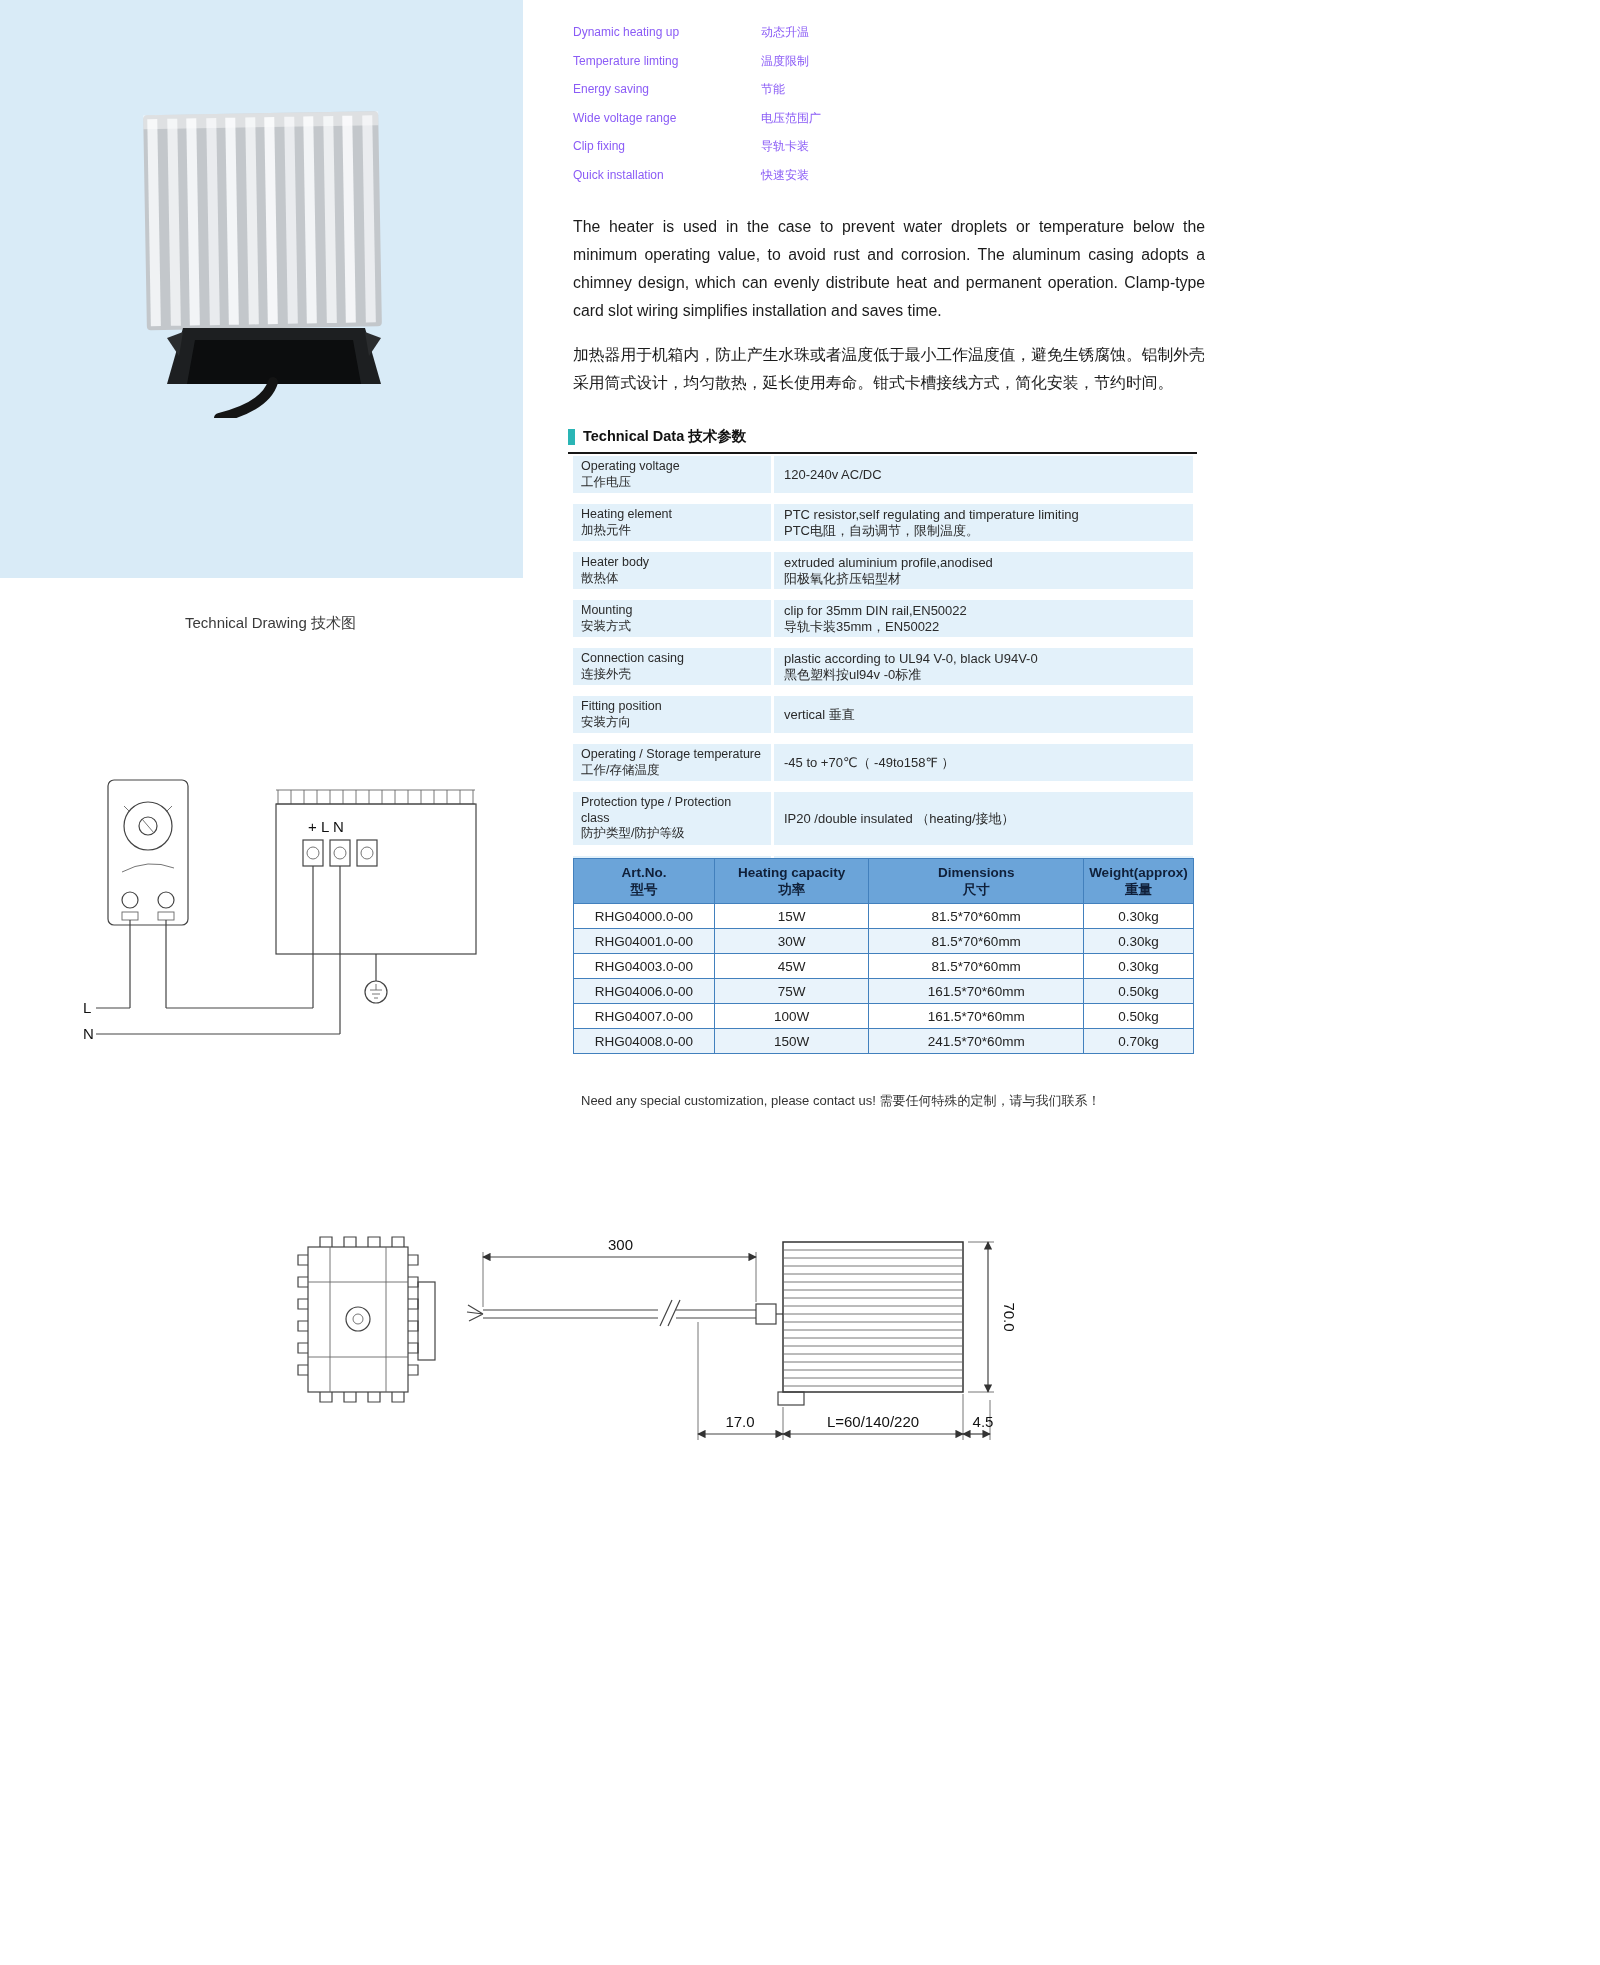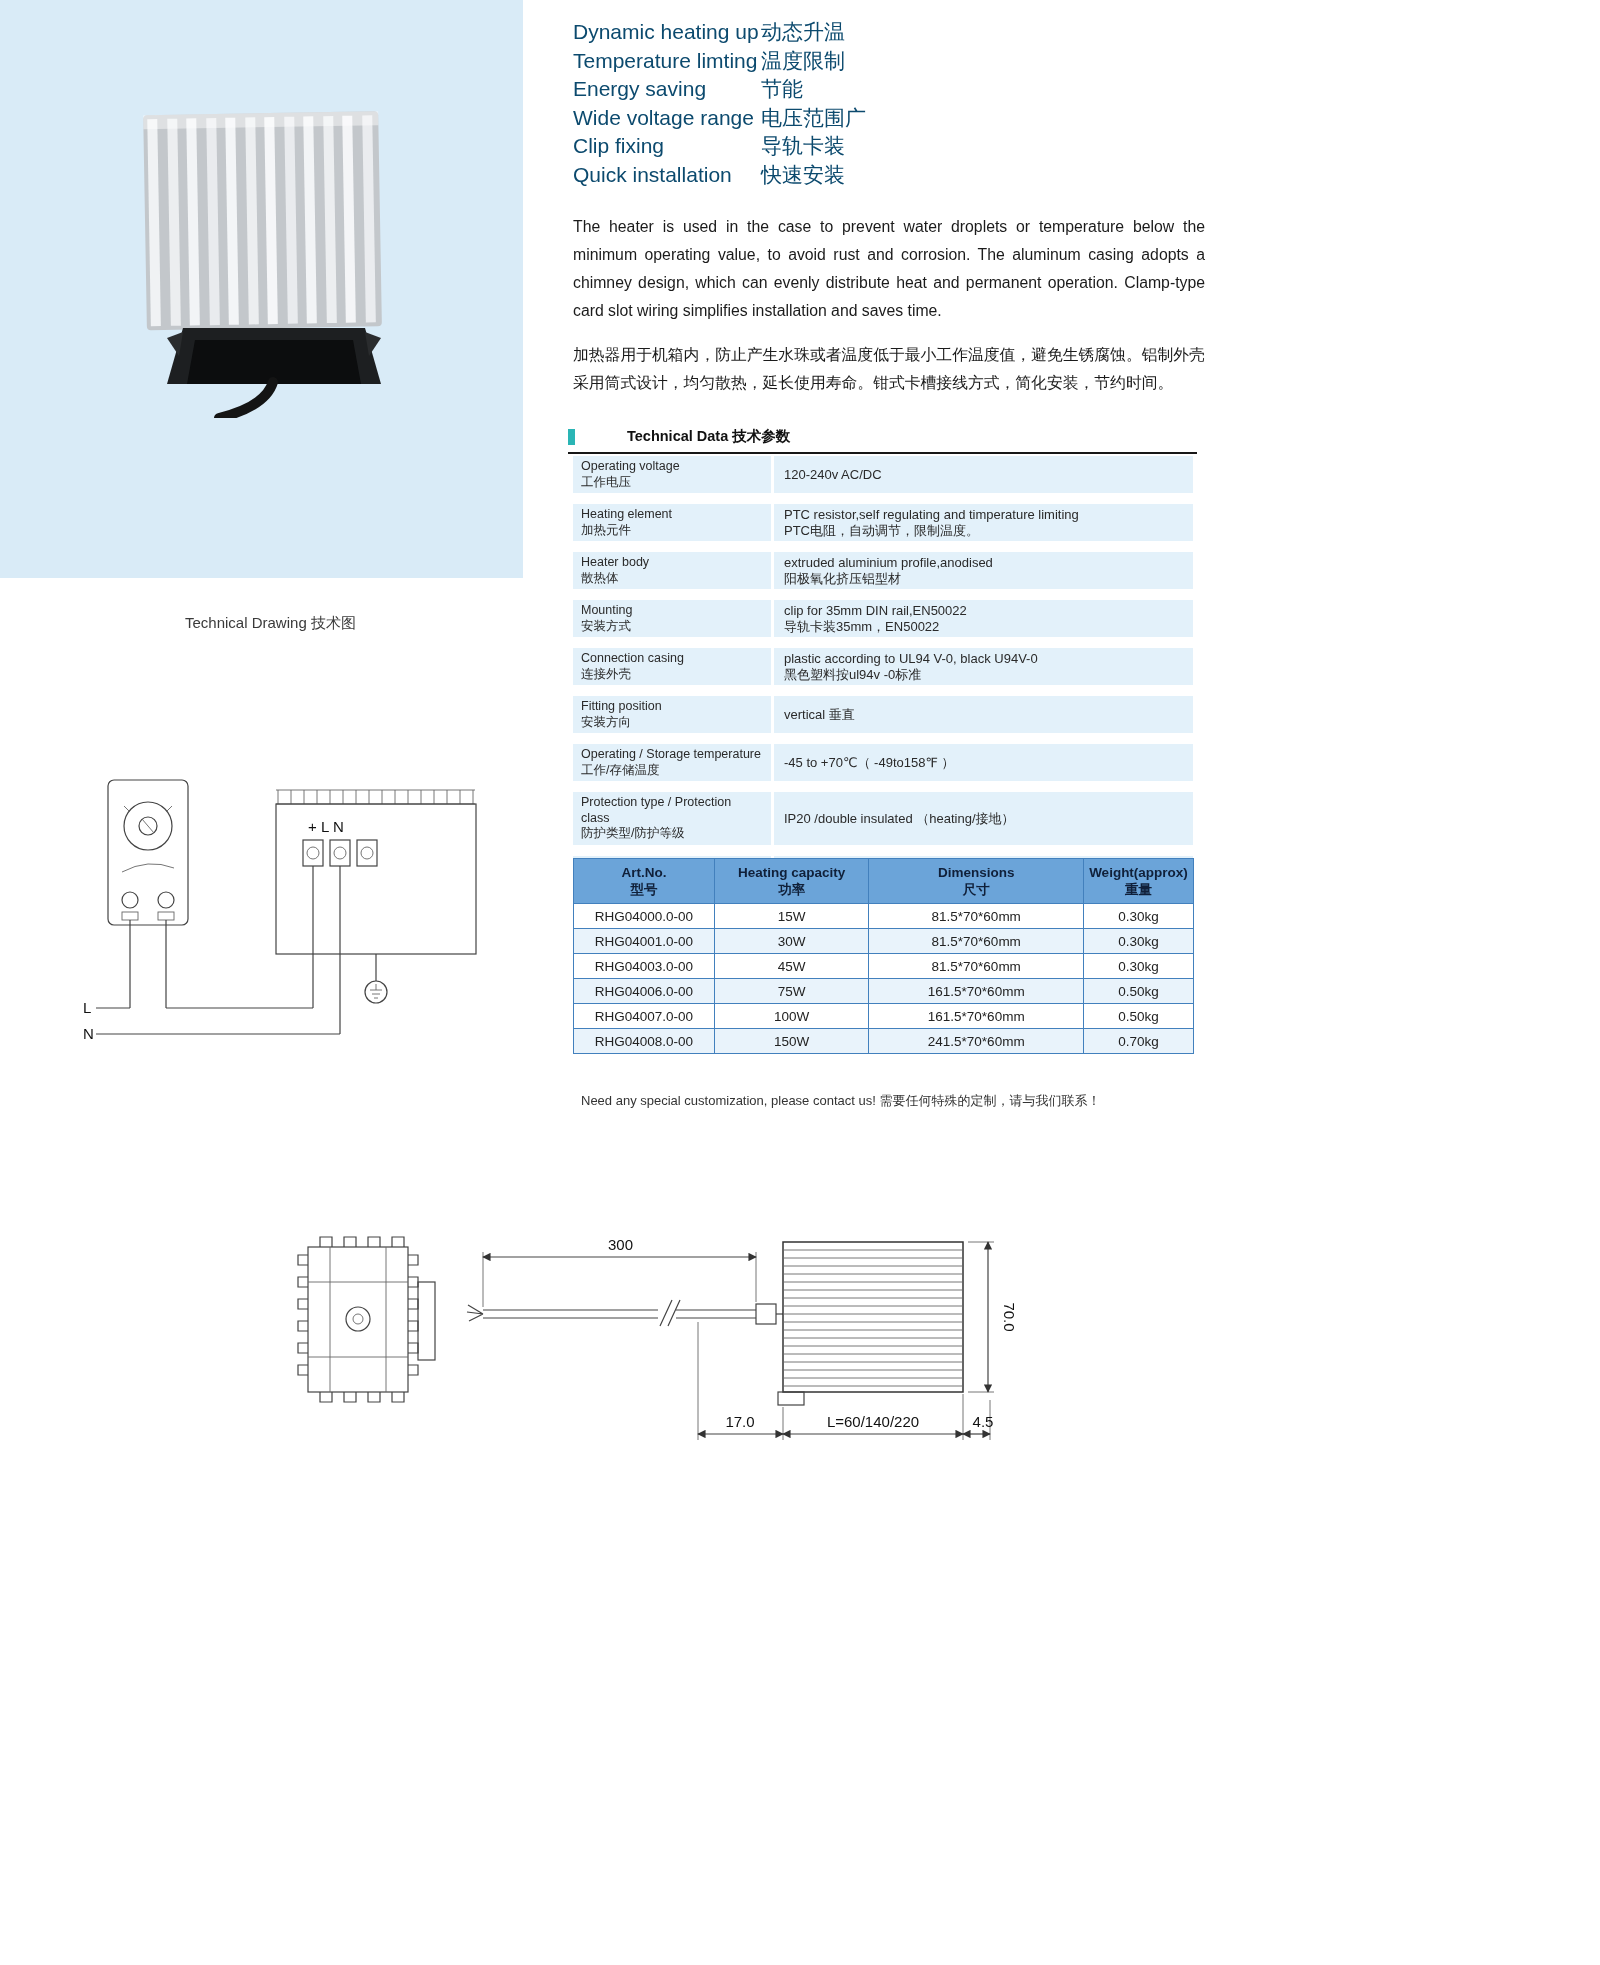--- a/index.html
+++ b/index.html
@@ -8,31 +8,31 @@
   .page { position:relative; width:1600px; height:1965px; background:#fff; overflow:hidden; }
   .abs { position:absolute; }
 
   
   .photo-panel { left:0; top:0; width:523px; height:578px; background:#d9ebf7; }
   .product-photo { left:125px; top:88px; width:305px; height:330px; }
 
   .caption { left:185px; top:614px; font-size:15px; color:#3a3a3a; }
 
   
-  .features { left:573px; top:18px; display:grid; grid-template-columns:188px max-content; font-size:21px; line-height:28.5px; color:#0c4a6e; }
+  .features { left:573px; top:18px; display:grid; grid-template-columns:188px max-content; font-size:12px; line-height:28.5px; color:#8b5cf6; }
 
   
   .desc { left:573px; top:213px; width:632px; }
   .desc p { font-size:15.8px; line-height:28px; color:#1b1b1b; }
   .desc p.en { text-align:justify; margin-bottom:16px; }
 
   
   .tech-head { left:568px; top:427px; width:629px; display:flex; align-items:center; border-bottom:2px solid #171717; padding-bottom:6px; }
   .tech-head .bar { width:7px; height:16px; background:#2ab5b5; margin-right:8px; }
-  .tech-head .ttl { font-size:14.5px; font-weight:bold; color:#111;margin-left:44px; }
+  .tech-head .ttl { font-size:14.5px; font-weight:bold; color:#111; }
 
   
   .tech-table { left:573px; top:456px; width:620px; }
   .t-row { display:flex; margin-bottom:11px; }
   .t-label { width:198px; background:#e3f1fa; padding:3px 8px; margin-right:3px; font-size:12.5px; line-height:15.5px; color:#2a2a2a; display:flex; flex-direction:column; justify-content:center; }
   .t-value { flex:1; background:#e3f1fa; padding:3px 10px; font-size:13px; line-height:15.5px; color:#2a2a2a; display:flex; flex-direction:column; justify-content:center; }
   .t-value div:empty, .t-label div:empty { display:none; }
 
   
   .p-table-wrap { left:573px; top:858px; width:621px; }

